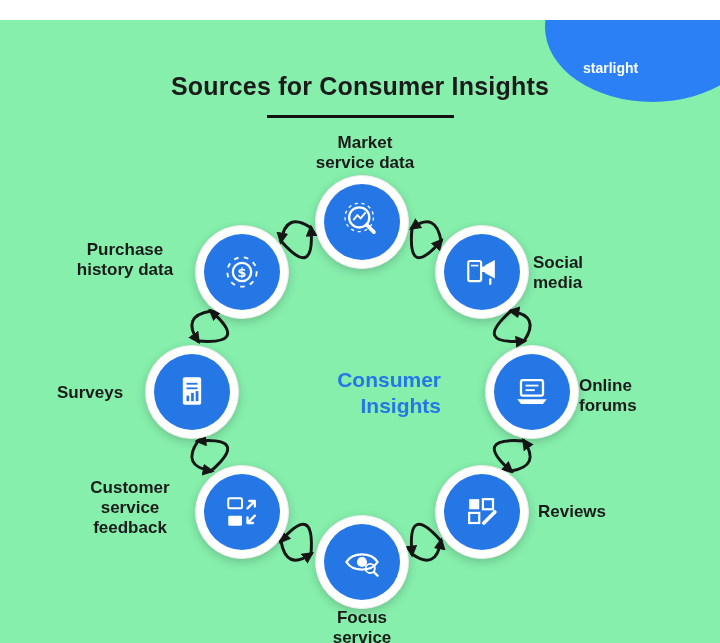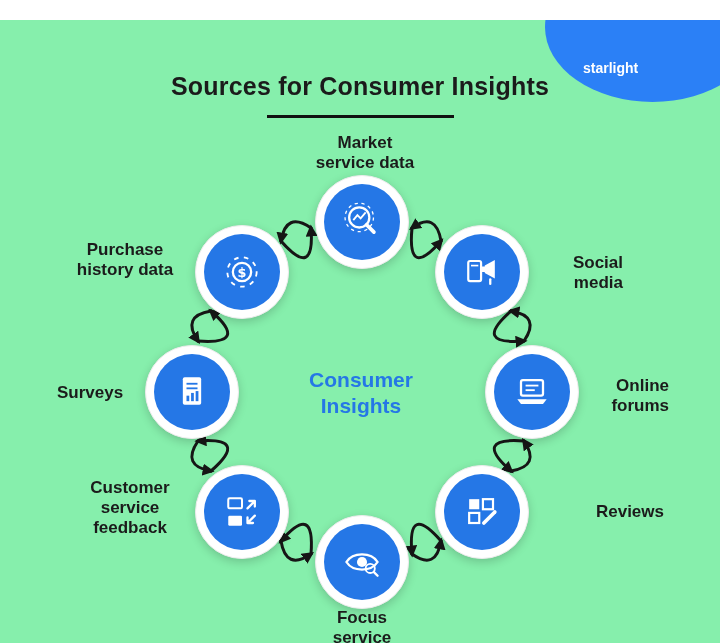--- a/index.html
+++ b/index.html
@@ -37,23 +37,23 @@
   }
   .node-inner{
     width:76px;height:76px;border-radius:50%;background:var(--accent-blue);
     display:flex;align-items:center;justify-content:center;
   }
   .lbl{
     position:absolute;font-weight:700;font-size:17px;line-height:1.18;
     white-space:pre-line;color:var(--text-dark);
   }
   .lbl.center-align{text-align:center;}
-  .lbl.left-align{text-align:right;}
+  .lbl.left-align{text-align:left;}
   .center-label{
-    position:absolute;left:281px;top:347px;width:160px;text-align:center;
+    position:absolute;left:281px;top:347px;width:160px;text-align:right;
     font-weight:700;font-size:21px;line-height:1.25;color:var(--accent-blue);
     white-space:pre-line;
   }
 </style>
 </head>
 <body>
 
 <div id="canvas">
 
   <div class="title">Sources for Consumer Insights</div>
@@ -133,21 +133,21 @@
   <div class="node" style="left:435px;top:445px;">
     <div class="node-inner">
       <svg width="44" height="44" viewBox="0 0 48 48">
         <rect x="10" y="10" width="11" height="11" fill="#fff"></rect>
         <rect x="25" y="10" width="11" height="11" fill="none" stroke="#fff" stroke-width="2.4"></rect>
         <rect x="10" y="25" width="11" height="11" fill="none" stroke="#fff" stroke-width="2.4"></rect>
         <line x1="26" y1="36" x2="38" y2="24" stroke="#fff" stroke-width="4" stroke-linecap="round"></line>
       </svg>
     </div>
   </div>
-  <div class="lbl left-align" style="left:564px;top:482px;width:100px;">Reviews</div>
+  <div class="lbl left-align" style="left:538px;top:482px;width:100px;">Reviews</div>
 
   <div class="node" style="left:315px;top:495px;">
     <div class="node-inner">
       <svg width="44" height="44" viewBox="0 0 48 48">
         <path d="M7 24 C14 13 34 13 41 24 C34 35 14 35 7 24 Z" fill="none" stroke="#fff" stroke-width="2.5"></path>
         <circle cx="24" cy="24" r="5.5" fill="#fff"></circle>
         <circle cx="33" cy="31" r="5" fill="none" stroke="#fff" stroke-width="2"></circle>
         <line x1="37" y1="35" x2="41" y2="39" stroke="#fff" stroke-width="2.5" stroke-linecap="round"></line>
       </svg>
     </div>

